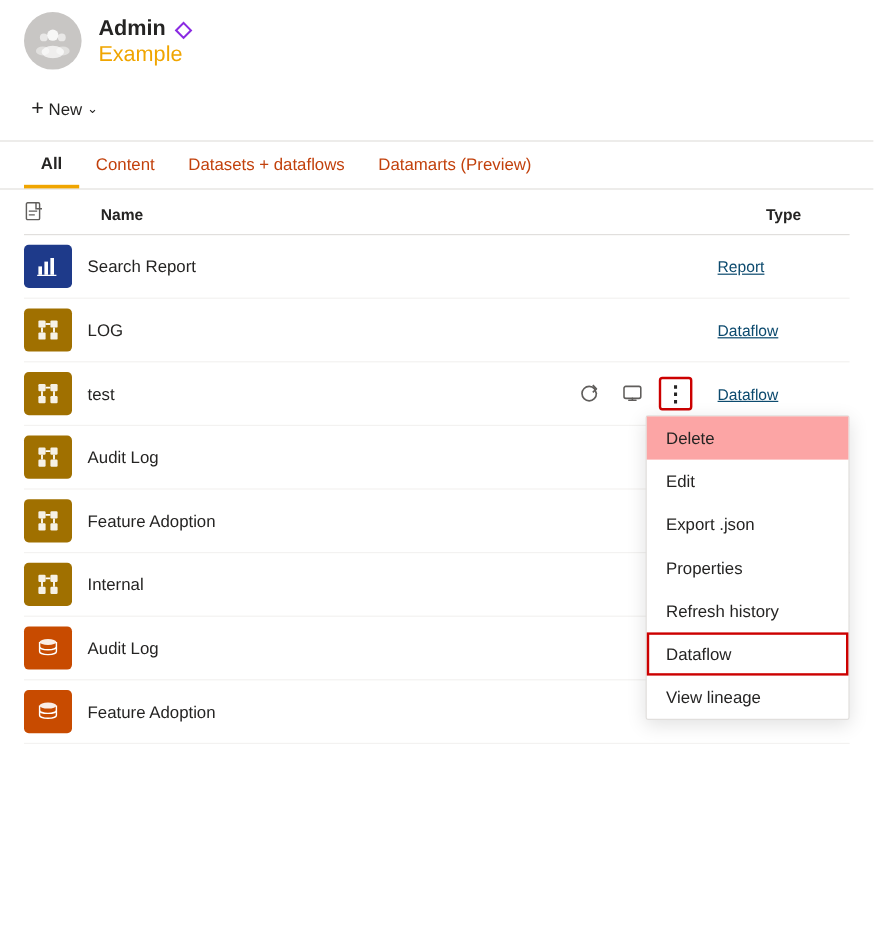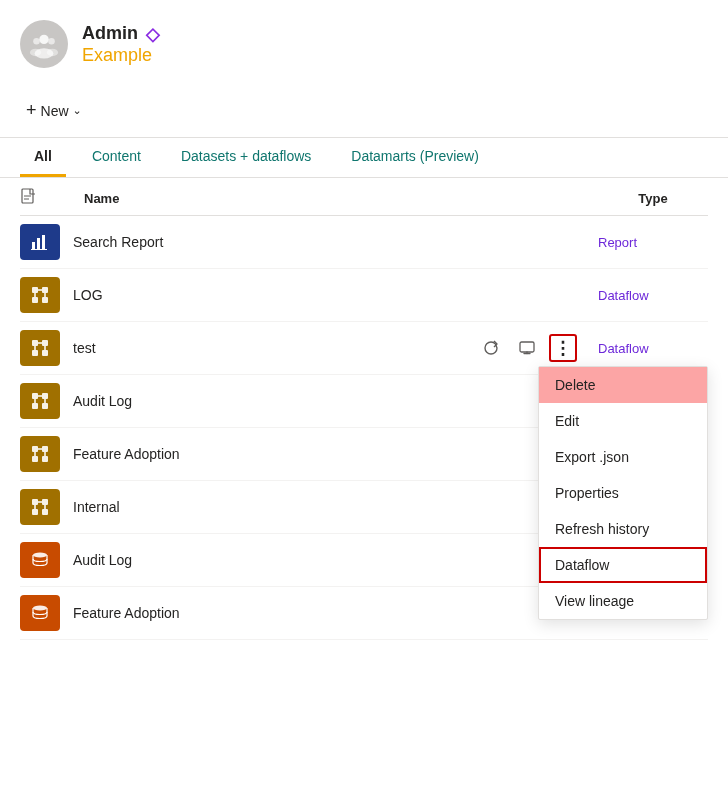--- a/index.html
+++ b/index.html
@@ -1,53 +1,53 @@
 <!DOCTYPE html>
 <html><head>
   <meta charset="utf-8">
   <style>
     * { box-sizing: border-box; margin: 0; padding: 0; }
     body { font-family: 'Segoe UI', sans-serif; background: #fff; color: #252423; font-size: 14px; width: 728px; min-height: 787px; }
 
     
-    .header { display: flex; align-items: center; padding: 20px 20px; gap: 14px; }
+    .header { display: flex; align-items: center; padding: 10px 20px; gap: 14px; }
     .avatar { width: 48px; height: 48px; border-radius: 50%; background: #c8c6c4; display: flex; align-items: center; justify-content: center; }
     .avatar svg { width: 30px; height: 30px; fill: #605e5c; }
     .header-info { display: flex; flex-direction: column; }
     .header-name { font-size: 18px; font-weight: 600; display: flex; align-items: center; gap: 8px; }
     .header-sub { color: #f0a500; font-size: 18px; }
 
     
     .toolbar { padding: 8px 20px 12px; border-bottom: 1px solid #e1dfdd; }
     .new-btn { display: flex; align-items: center; gap: 4px; font-size: 14px; color: #252423; cursor: pointer; background: none; border: none; padding: 4px 6px; border-radius: 3px; }
     .plus-icon { font-size: 18px; color: #252423; }
     .chevron-icon { font-size: 11px; }
 
     
-    .tabs { display: flex; align-items: flex-start; gap: 12px; padding: 0 20px; border-bottom: 1px solid #e1dfdd; }
-    .tab { padding: 10px 14px; cursor: pointer; font-size: 14px; color: #0f766e; border-bottom: 2px solid transparent; position: relative; }
+    .tabs { display: flex; align-items: center; gap: 0; padding: 0 20px; border-bottom: 1px solid #e1dfdd; }
+    .tab { padding: 10px 14px; cursor: pointer; font-size: 14px; color: #c2410c; border-bottom: 2px solid transparent; position: relative; }
     .tab.active { color: #252423; font-weight: 600; border-bottom: 3px solid #f0a500; }
 
     
     .table-container { padding: 0 20px; position: relative; }
     .table-header { display: flex; align-items: center; padding: 10px 0 6px; border-bottom: 1px solid #e1dfdd; gap: 24px; }
     .th-icon { width: 40px; }
     .th-name { flex: 1; font-weight: 600; font-size: 13px; }
     .th-type { width: 110px; font-weight: 600; font-size: 13px; text-align: center; }
 
     .table-row { display: flex; align-items: center; padding: 8px 0; border-bottom: 1px solid #f3f2f1; gap: 13px; min-height: 52px; position: relative; }
     .row-icon { width: 40px; height: 36px; border-radius: 4px; display: flex; align-items: center; justify-content: center; flex-shrink: 0; }
     .icon-blue { background: #1e3a8a; }
     .icon-gold { background: #a07000; }
     .icon-orange { background: #c84b00; }
     .row-name { flex: 1; font-size: 14px; }
     .row-actions { display: flex; align-items: center; gap: 8px; margin-right: 8px; }
     .action-icon { width: 28px; height: 28px; border-radius: 3px; display: flex; align-items: center; justify-content: center; cursor: pointer; color: #605e5c; font-size: 16px; }
     .more-btn { width: 28px; height: 28px; border: 2px solid #c00; border-radius: 3px; display: flex; align-items: center; justify-content: center; cursor: pointer; color: #252423; font-size: 16px; font-weight: 700; letter-spacing: 1px; }
-    .row-type { width: 110px; font-size: 13px; color: #6d28d9; }
+    .row-type { width: 110px; font-size: 13px; color: #0c4a6e; text-decoration: underline; }
 
     
     .context-menu { position: absolute; right: 0; top: 44px; background: #fff; border: 1px solid #e1dfdd; box-shadow: 0 4px 16px rgba(0,0,0,0.12); z-index: 100; min-width: 170px; border-radius: 2px; }
     .menu-item { padding: 10px 16px; font-size: 14px; cursor: pointer; display: flex; align-items: center; }
     .menu-item.highlighted { background: #fca5a5; }
     .menu-item.settings-highlighted { border: 2px solid #c00; padding: 8px 14px; }
 
     
     .icon-svg { width: 20px; height: 20px; fill: #fff; }
   </style>

